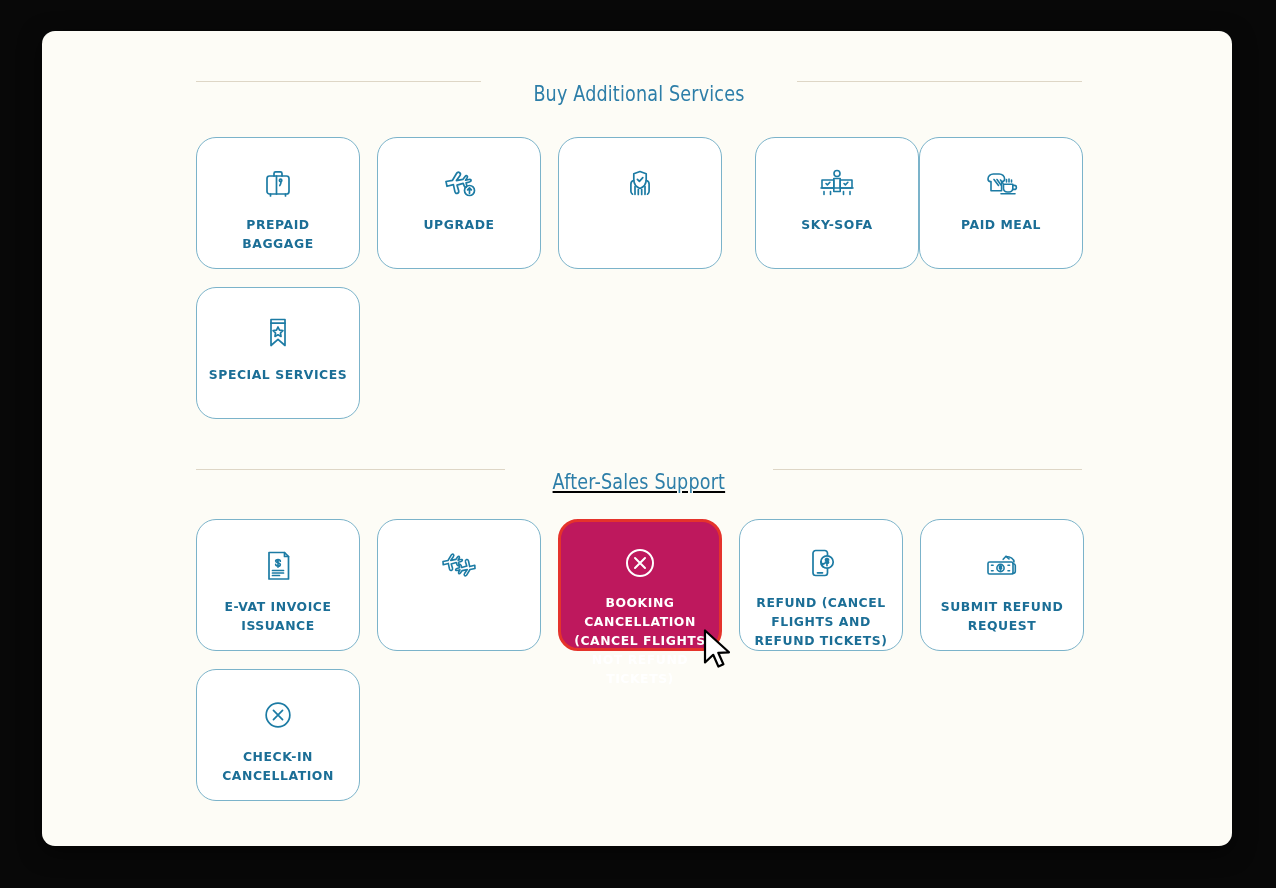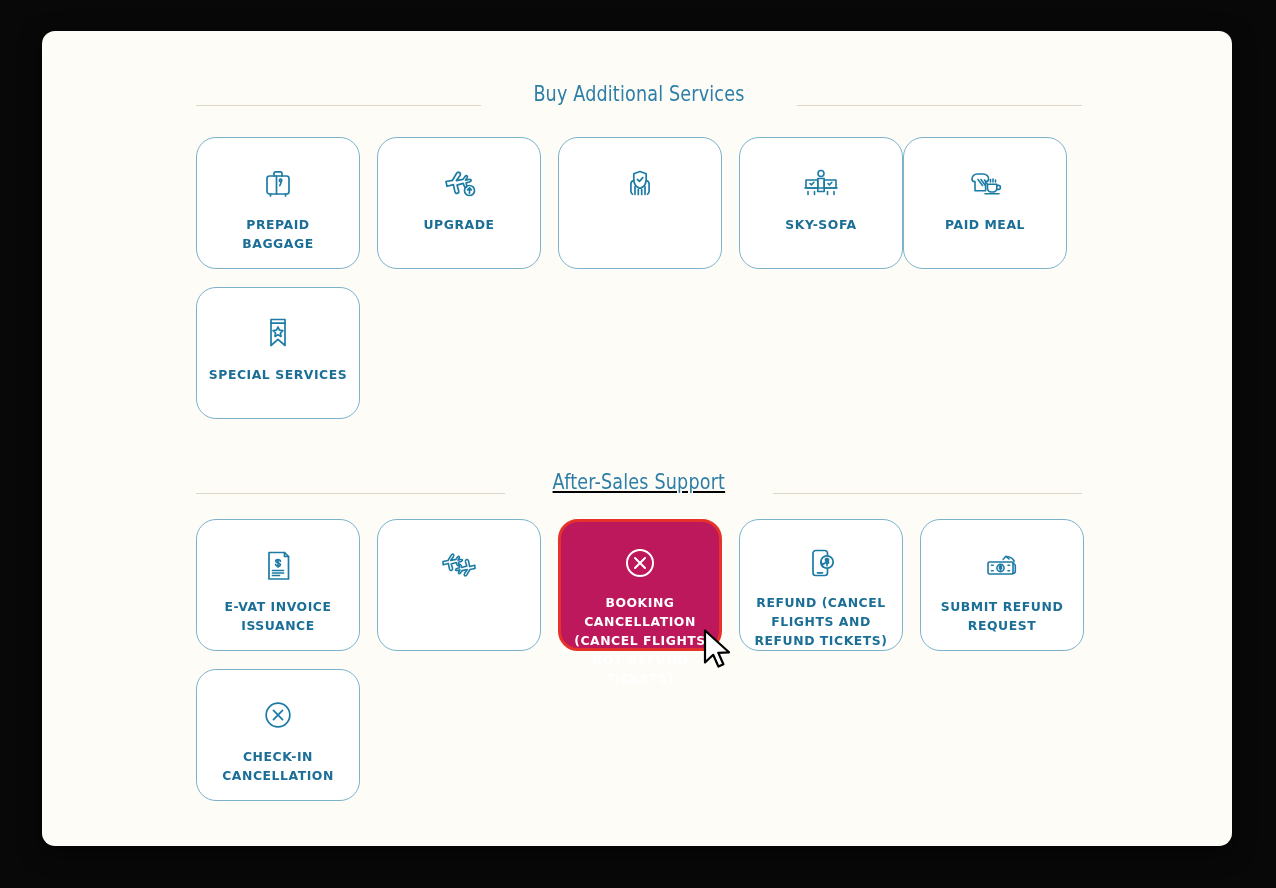--- a/index.html
+++ b/index.html
@@ -34,21 +34,21 @@
     box-shadow: 0 6px 22px rgba(0,0,0,0.55);
     overflow: visible;
   }
 
   
   .section-head {
     position: absolute;
     left: 154px;
     width: 886px;
     display: flex;
-    align-items: flex-end;
+    align-items: flex-start;
     gap: 0;
   }
   .rule {
     flex: 1 1 auto;
     height: 1px;
     background: #ded6c6;
   }
   .section-title {
     flex: 0 0 auto;
     padding: 0 26px;
@@ -180,21 +180,21 @@
             <path d="M18 6.5l6.2 2.2v5.8c0 4.2-2.6 7.6-6.2 9-3.6-1.4-6.2-4.8-6.2-9V8.7z"></path>
             <path d="M15.4 14.3l2 2 3.4-3.6"></path>
             <path d="M11.6 15.5c-1.6.4-2.7 1.8-2.7 3.5v7.3c0 1.4.6 2.3 1.6 2.9"></path>
             <path d="M24.4 15.5c1.6.4 2.7 1.8 2.7 3.5v7.3c0 1.4-.6 2.3-1.6 2.9"></path>
             <path d="M13 21.5v7.8M23 21.5v7.8"></path>
             <path d="M16.3 24.5v5M19.7 24.5v5"></path>
           </svg>
         </span>
       </div>
 
-      <div class="card" style="margin-right:0;">
+      <div class="card" style="margin-right:0;margin-left:16px;">
         <span class="icon">
           <svg width="40" height="34" viewBox="0 0 40 34" fill="none" stroke="currentColor" stroke-width="1.6" stroke-linecap="round" stroke-linejoin="round">
             <circle cx="20" cy="7.5" r="3"></circle>
             <path d="M16.8 12.5h6.4v13h-6.4z"></path>
             <path d="M5 14h11.8v8H5z"></path>
             <path d="M23.2 14H35v8H23.2z"></path>
             <path d="M4 22h32"></path>
             <path d="M7 25.5v3M13.5 25.5v3M26.5 25.5v3M33 25.5v3"></path>
             <path d="M9 17.5l1.4 1.4 2.5-2.6"></path>
             <path d="M27 17.5l1.4 1.4 2.5-2.6"></path>

